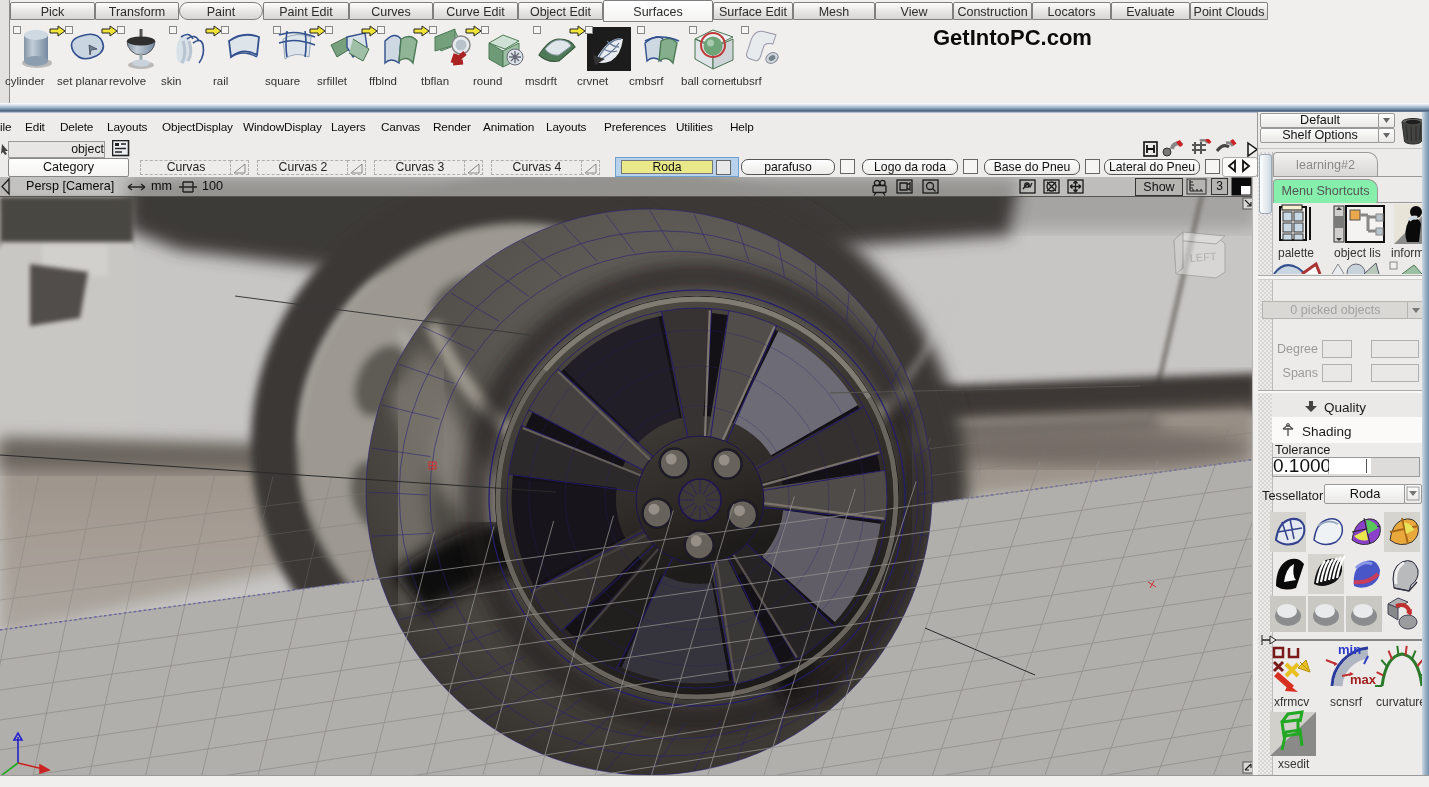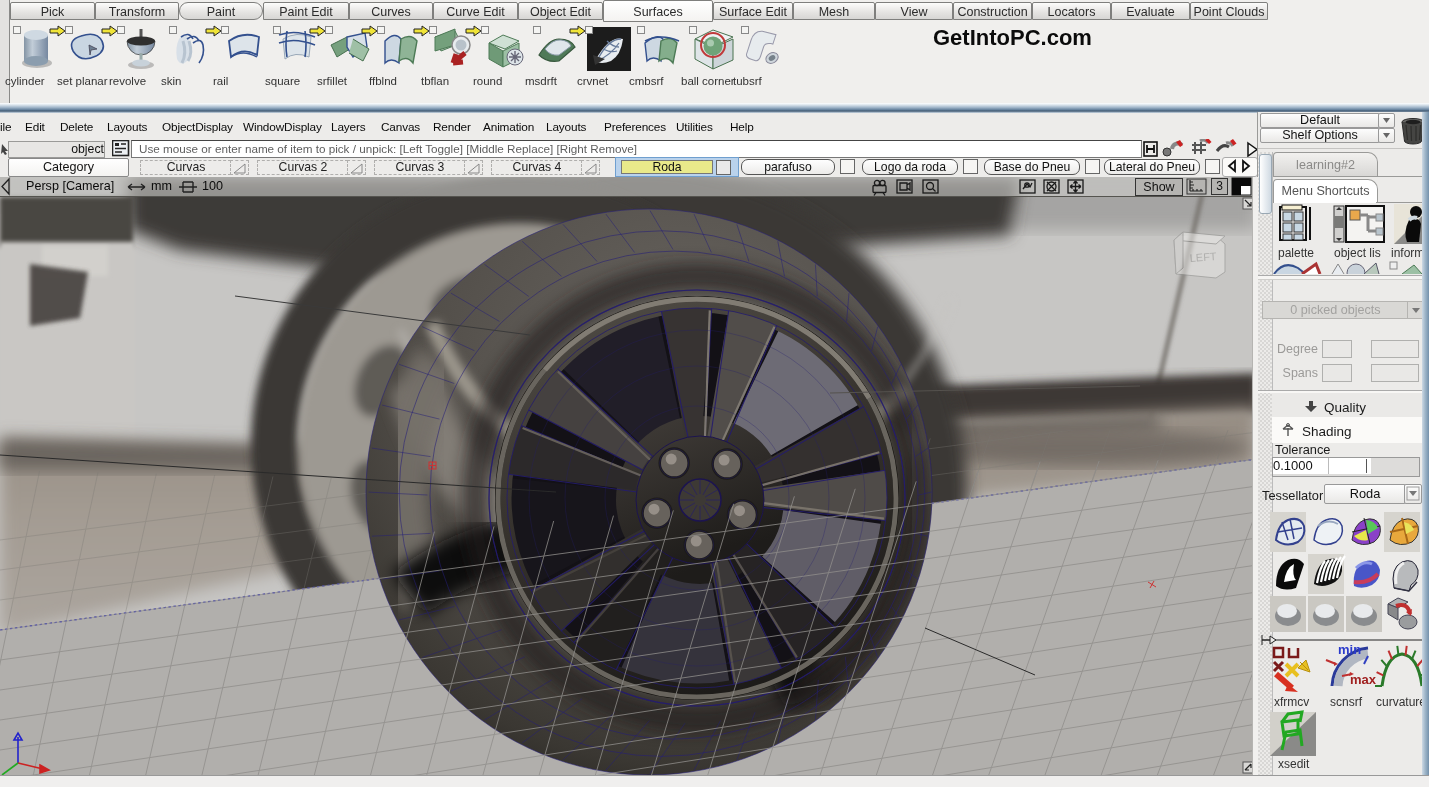--- a/index.html
+++ b/index.html
@@ -249,21 +249,20 @@
 <div id="promptrow">
 <svg width="10" height="12" style="position:absolute;left:1px;top:3px;">
         <path d="M1 1 l6 7 -3 0 2 3 -2 1 -2 -3 -2 2z" fill="#444"></path>
       </svg>
 <div id="objbox">object</div>
 <svg width="18" height="17" style="position:absolute;left:112px;top:0;">
         <rect x="0.5" y="0.5" width="16" height="15" fill="#eceff2" stroke="#222" stroke-width="1.6"></rect>
         <rect x="3" y="3" width="4" height="3" fill="#222"></rect>
         <path d="M9 4 h5 M3 8.5 h11 M3 12 h7" stroke="#222" stroke-width="1.6"></path>
       </svg>
-<div id="promptfield">Use mouse or enter name of item to pick / unpick: [Left Toggle] [Middle Replace] [Right Remove]</div>
 <svg width="120" height="20" style="position:absolute;left:1143px;top:-1px;">
         <rect x="1" y="3" width="13" height="14" fill="none" stroke="#111" stroke-width="1.6"></rect>
         <path d="M4 6 v8 M11 6 v8 M4 10 h7" stroke="#111" stroke-width="1.8" fill="none"></path>
         <circle cx="24" cy="13" r="4" fill="#777" stroke="#333"></circle>
         <path d="M29 10 a6 6 0 0 1 10 -4" stroke="#888" stroke-width="4" fill="none"></path>
         <path d="M33 3 l4 5 3 -2 -3 -5z" fill="#c22"></path>
         <path d="M49 6 h14 M49 11 h14 M52 3 v12 M58 3 v12" stroke="#555" stroke-width="2"></path>
         <path d="M57 2 a6 6 0 0 1 8 2" stroke="#888" stroke-width="3" fill="none"></path>
         <path d="M62 1 l4 4 2.5 -2 -3.5 -4z" fill="#c22"></path>
         <path d="M74 12 q6 -8 12 -4" stroke="#444" stroke-width="3" fill="none"></path>
@@ -697,21 +696,21 @@
         <ellipse cx="15" cy="7" rx="11" ry="3.5" fill="#6a6a68" stroke="#2a2a2a"></ellipse>
         <path d="M4 7 L6.5 26 a8.5 3 0 0 0 17 0 L26 7" fill="#454543" stroke="#2a2a2a"></path>
         <ellipse cx="15" cy="7" rx="7.5" ry="2.2" fill="#1e1e1e"></ellipse>
         <path d="M8 10 L9.5 25 M13 11 L13.5 26 M18 11 L18 26 M22.5 10 L21.5 25" stroke="#2e2e2c" stroke-width="1.2" fill="none"></path>
       </svg>
 <div style="position:absolute;left:0;top:36px;width:172px;height:1px;background:#c5c4c2;"></div>
 <div style="position:absolute;left:0;top:40px;width:14px;height:635px;background:repeating-conic-gradient(#d8d7d5 0% 25%, #ecebe9 0% 50%) 0 0/4px 4px;border-right:1px solid #bbb;"></div>
 <div style="position:absolute;left:1px;top:42px;width:11px;height:58px;background:linear-gradient(90deg,#fff,#cfd9e2);border:1px solid #99a8b4;border-radius:3px;"></div>
 <div style="position:absolute;left:15px;top:40px;width:103px;height:24px;background:linear-gradient(180deg,#f2f1ef,#d7d6d4);border:1px solid #9a9a98;border-bottom:none;border-radius:4px 10px 0 0;font-size:12.6px;color:#8b8a88;text-align:center;line-height:24px;">learning#2</div>
 <div style="position:absolute;left:15px;top:64px;width:157px;height:1px;background:#9a9a98;"></div>
-<div style="position:absolute;left:15px;top:67px;width:103px;height:23px;background:#ffffff;border:1px solid #9a9a98;border-bottom:none;border-radius:4px 10px 0 0;font-size:12.6px;color:#555;text-align:center;line-height:23px;">Menu Shortcuts</div>
+<div style="position:absolute;left:15px;top:67px;width:103px;height:23px;background:#86efac;border:1px solid #9a9a98;border-bottom:none;border-radius:4px 10px 0 0;font-size:12.6px;color:#555;text-align:center;line-height:23px;">Menu Shortcuts</div>
 <div style="position:absolute;left:118px;top:90px;width:54px;height:1px;background:#9a9a98;"></div>
 <svg width="158" height="40" style="position:absolute;left:14px;top:92px;">
 <g stroke="#111" fill="none" stroke-width="2">
           <rect x="8" y="3" width="26" height="33"></rect>
           <path d="M38 3 v33"></path>
         </g>
 <rect x="10" y="1" width="20" height="5" fill="#f6efd2" stroke="#111"></rect>
 <g fill="#c8d8e4" stroke="#333" stroke-width="1">
           <rect x="11" y="8" width="9" height="9"></rect>
           <rect x="22" y="8" width="9" height="9"></rect>
@@ -768,21 +767,21 @@
       </svg>
 <div class="rlab" style="left:66px;top:288px;font-size:13.5px;">Quality</div>
 <div style="position:absolute;left:14px;top:305px;width:158px;height:26px;background:#fbfaf8;"></div>
 <svg width="16" height="16" style="position:absolute;left:22px;top:310px;">
         <path d="M8 14 v-8 M8 3 l-5 4 m5 -4 l5 4 M3 7 h10" stroke="#555" stroke-width="1.4" fill="none"></path>
         <circle cx="8" cy="3" r="1.5" fill="none" stroke="#555"></circle>
       </svg>
 <div class="rlab" style="left:44px;top:312px;font-size:13.5px;">Shading</div>
 <div class="rlab" style="left:17px;top:330px;font-size:12.8px;">Tolerance</div>
 <div style="position:absolute;left:14px;top:345px;width:146px;height:18px;border:1px solid #999;background:#dddcda;"></div>
-<div style="position:absolute;left:15px;top:346px;width:55px;height:16px;background:#fff;border-right:1px solid #bbb;font-size:13px;line-height:16px;text-align:left;color:#111;">0.1000</div>
+<div style="position:absolute;left:15px;top:346px;width:55px;height:16px;background:#fff;border-right:1px solid #bbb;font-size:19px;line-height:16px;text-align:right;color:#111;">0.1000</div>
 <div style="position:absolute;left:71px;top:346px;width:42px;height:16px;background:#fff;"></div>
 <div style="position:absolute;left:108px;top:347px;width:1px;height:14px;background:#555;"></div>
 <div class="rlab" style="left:4px;top:376px;font-size:12.8px;">Tessellator</div>
 <div class="dd" style="left:66px;top:372px;width:80px;height:18px;line-height:18px;font-size:12.8px;">Roda</div>
 <div class="dd" style="left:146px;top:372px;width:16px;height:18px;"><svg width="16" height="18">
           <path d="M4 6 l4 5 4 -5z" fill="#777"></path>
           <rect x="2" y="2" width="12" height="13" fill="none" stroke="#999"></rect>
         </svg></div>
 <svg width="172" height="280" style="position:absolute;left:0;top:398px;">
 <rect x="12" y="2" width="36" height="40" fill="#d6d4ce"></rect>

